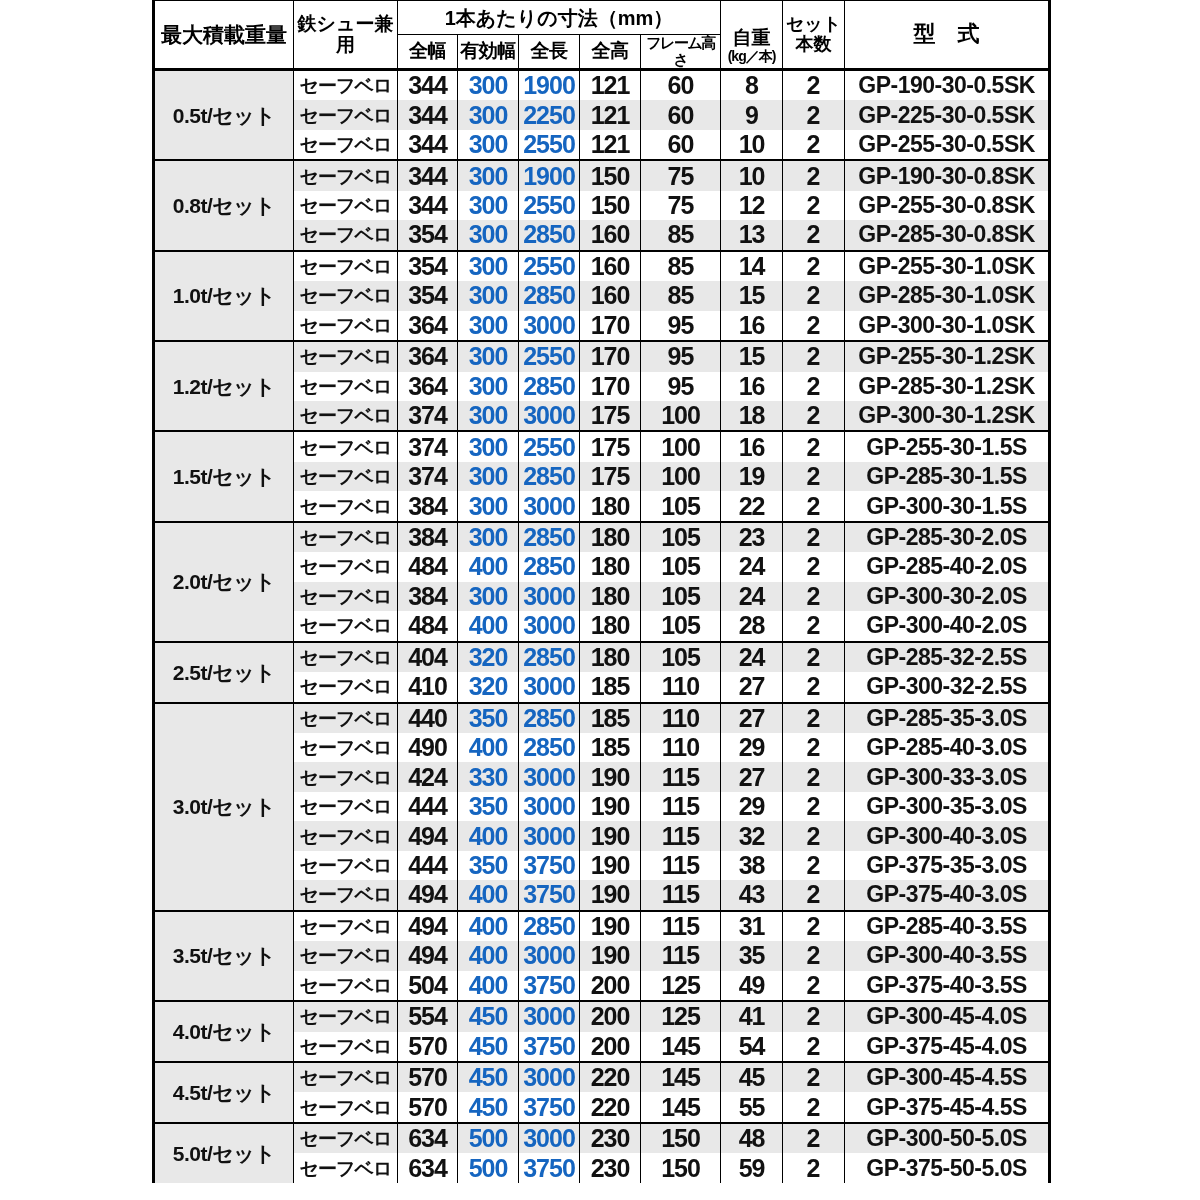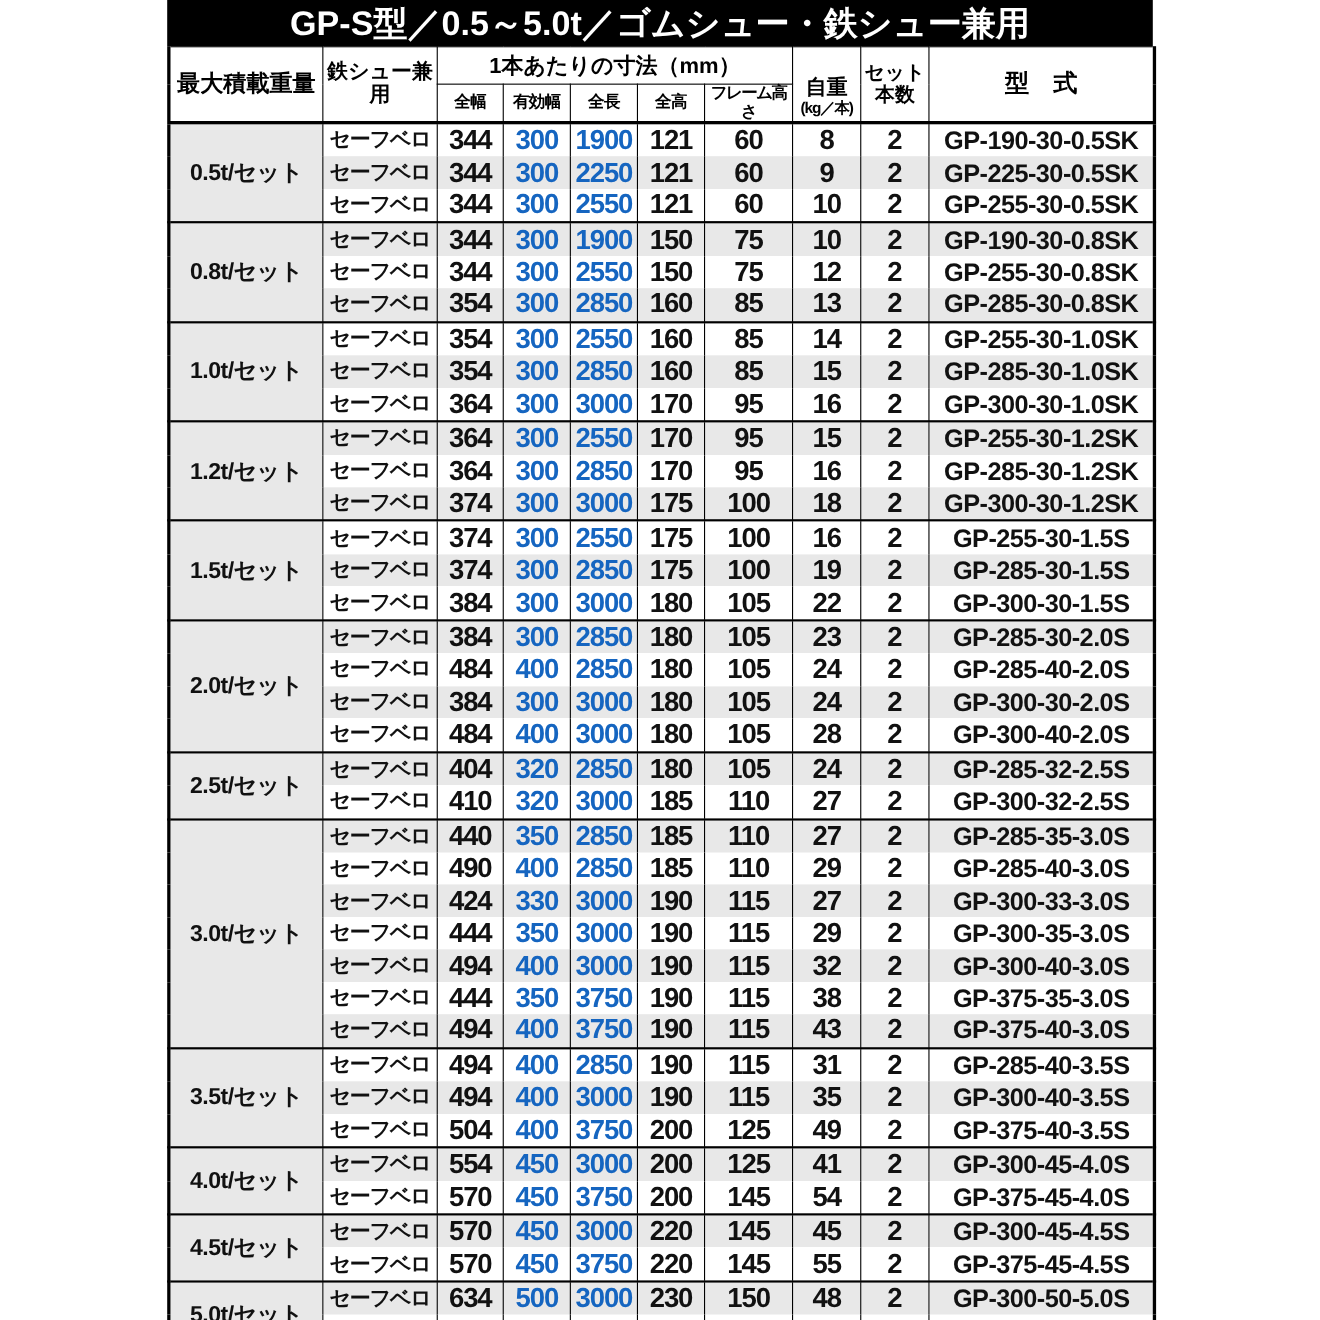--- a/index.html
+++ b/index.html
@@ -33,21 +33,21 @@
     border:1.5px solid #000;background:#fff;color:#000;
     font-weight:bold;text-align:center;vertical-align:middle;
     padding:0;line-height:1.1;
   }
   thead{border-bottom:3px solid #000;}
   thead tr.h1{height:34px;}
   thead tr.h2{height:34px;}
   th.th-main{font-size:21px;}
   th.th-hook{font-size:19px;}
   th.th-dims{font-size:20px;}
-  th.th-sub{font-size:15px;letter-spacing:-0.5px;}
+  th.th-sub{font-size:19px;letter-spacing:-0.5px;}
   th.th-frame{font-size:15px;letter-spacing:-1.5px;margin-left:47px;}
   th.th-weight .l1{display:block;font-size:19px;margin-top:24px;}
   th.th-weight .l2{display:block;font-size:14px;letter-spacing:-1px;}
   th.th-set span{display:block;font-size:18px;}
   th.th-model{font-size:22px;}
 
   tbody.group{border-top:2.5px solid #000;}
   tbody td{
     border-left:1.5px solid #000;border-right:1.5px solid #000;
     border-top:0;border-bottom:0;
@@ -63,21 +63,20 @@
   td.col-hook{font-size:19px;letter-spacing:-1px;}
   td.col-num{font-size:25px;letter-spacing:-1px;}
   td.col-blue{color:var(--blue,#1565c0);}
   td.col-set{font-size:25px;}
   td.col-model{font-size:23px;letter-spacing:-0.5px;}
 </style>
 </head>
 <body>
 
 <div class="sheet">
-  <div class="title-bar">GP-S型／0.5～5.0t／ゴムシュー・鉄シュー兼用</div>
 
   <table>
     <colgroup>
       <col class="c-load">
         <col class="c-hook">
         <col class="c-w">
         <col class="c-ew">
         <col class="c-len">
       <col class="c-h">
         <col class="c-fr">

